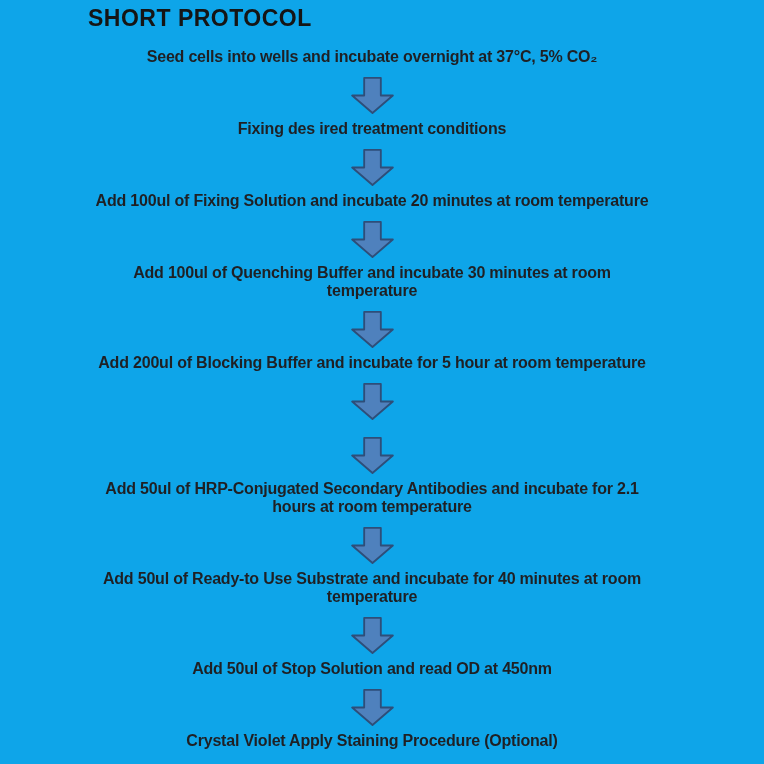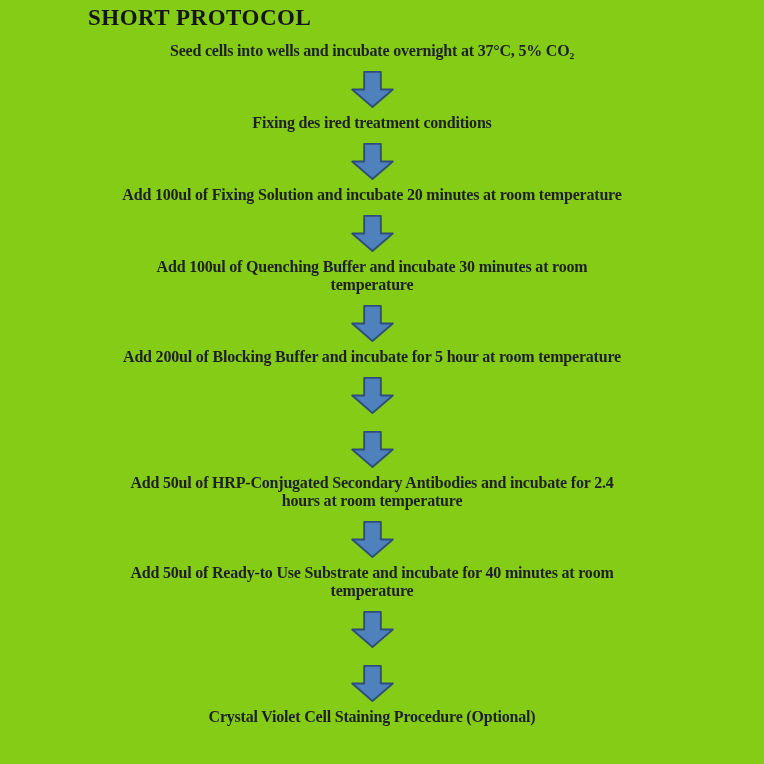--- a/index.html
+++ b/index.html
@@ -7,39 +7,38 @@
     width: 764px;
     height: 764px;
     background: #ffffff;
     overflow: hidden;
     font-family: "Liberation Sans", "DejaVu Sans", sans-serif;
   }
   .page {
     width: 764px;
     height: 764px;
     padding-right: 20px; 
-    background: #84cc16;
-    font-family: Liberation Serif, serif;
+    background: #0ea5e9;
   }
   .title {
     display: inline-block;
     margin: 5px 0 0 88px;
     font-size: 23px;
     font-weight: bold;
     color: #151515;
     letter-spacing: 0.5px;
     line-height: 26px;
     white-space: nowrap;
   }
   .flow {
     width: 744px;
     display: flex;
     flex-direction: column;
     align-items: center;
-    margin-top: 11px;
+    margin-top: 17px;
   }
   .step {
     font-size: 16px;
     font-weight: bold;
     color: #1f2024;
     line-height: 18px;
     text-align: center;
     white-space: pre-line; 
     letter-spacing: -0.2px;
   }
@@ -87,34 +86,35 @@
       <div class="arrow-wrap">
         <svg width="47" height="37" viewBox="0 0 46 40">
           <polygon points="14,1 32,1 32,20 45,20 23,39 1,20 14,20" fill="#4F81BD" stroke="#2E4E79" stroke-width="2" stroke-linejoin="round"></polygon>
         </svg>
       </div>
       <div class="arrow-wrap">
         <svg width="47" height="37" viewBox="0 0 46 40">
           <polygon points="14,1 32,1 32,20 45,20 23,39 1,20 14,20" fill="#4F81BD" stroke="#2E4E79" stroke-width="2" stroke-linejoin="round"></polygon>
         </svg>
       </div>
-      <div class="step">Add 50ul of HRP-Conjugated Secondary Antibodies and incubate for 2.4
+      <div class="step">Add 50ul of HRP-Conjugated Secondary Antibodies and incubate for 2.1
 hours at room temperature</div>
       <div class="arrow-wrap">
         <svg width="47" height="37" viewBox="0 0 46 40">
           <polygon points="14,1 32,1 32,20 45,20 23,39 1,20 14,20" fill="#4F81BD" stroke="#2E4E79" stroke-width="2" stroke-linejoin="round"></polygon>
         </svg>
       </div>
       <div class="step">Add 50ul of Ready-to Use Substrate and incubate for 40 minutes at room
 temperature</div>
       <div class="arrow-wrap">
         <svg width="47" height="37" viewBox="0 0 46 40">
           <polygon points="14,1 32,1 32,20 45,20 23,39 1,20 14,20" fill="#4F81BD" stroke="#2E4E79" stroke-width="2" stroke-linejoin="round"></polygon>
         </svg>
       </div>
+      <div class="step">Add 50ul of Stop Solution and read OD at 450nm</div>
       <div class="arrow-wrap">
         <svg width="47" height="37" viewBox="0 0 46 40">
           <polygon points="14,1 32,1 32,20 45,20 23,39 1,20 14,20" fill="#4F81BD" stroke="#2E4E79" stroke-width="2" stroke-linejoin="round"></polygon>
         </svg>
       </div>
-      <div class="step">Crystal Violet Cell Staining Procedure (Optional)</div>
+      <div class="step">Crystal Violet Apply Staining Procedure (Optional)</div>
     </div>
 </div>
 
 </body></html>

